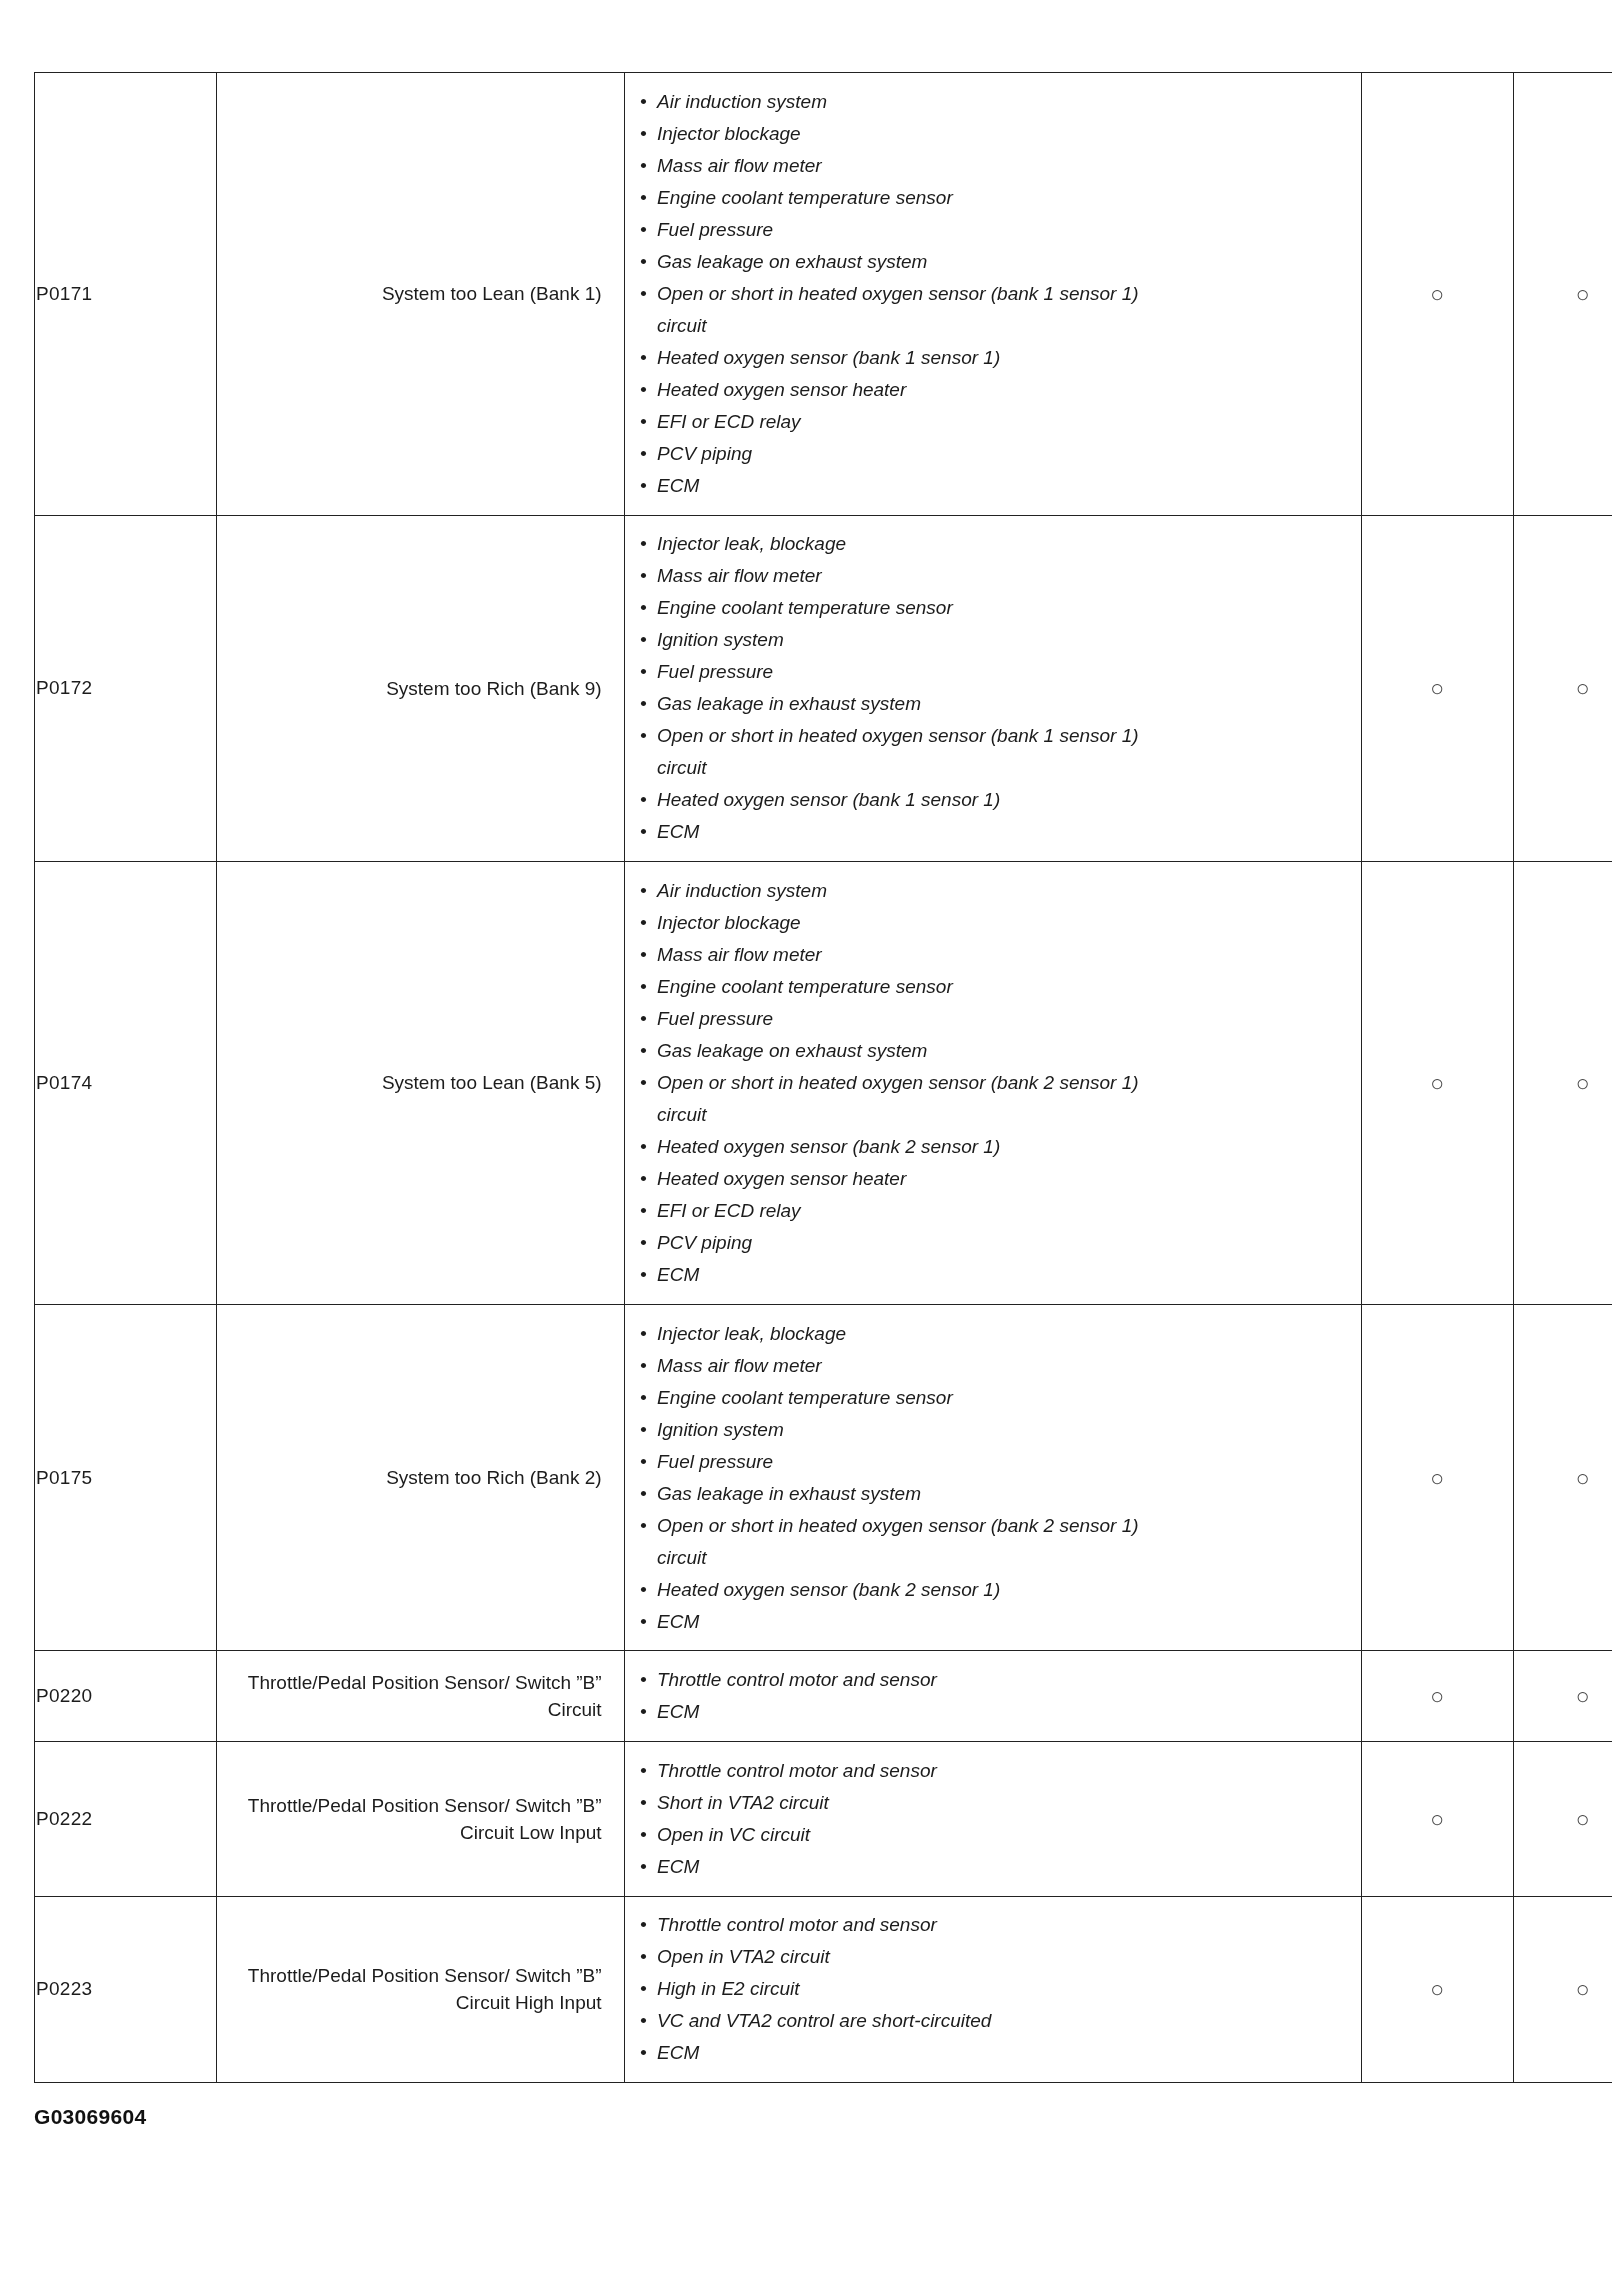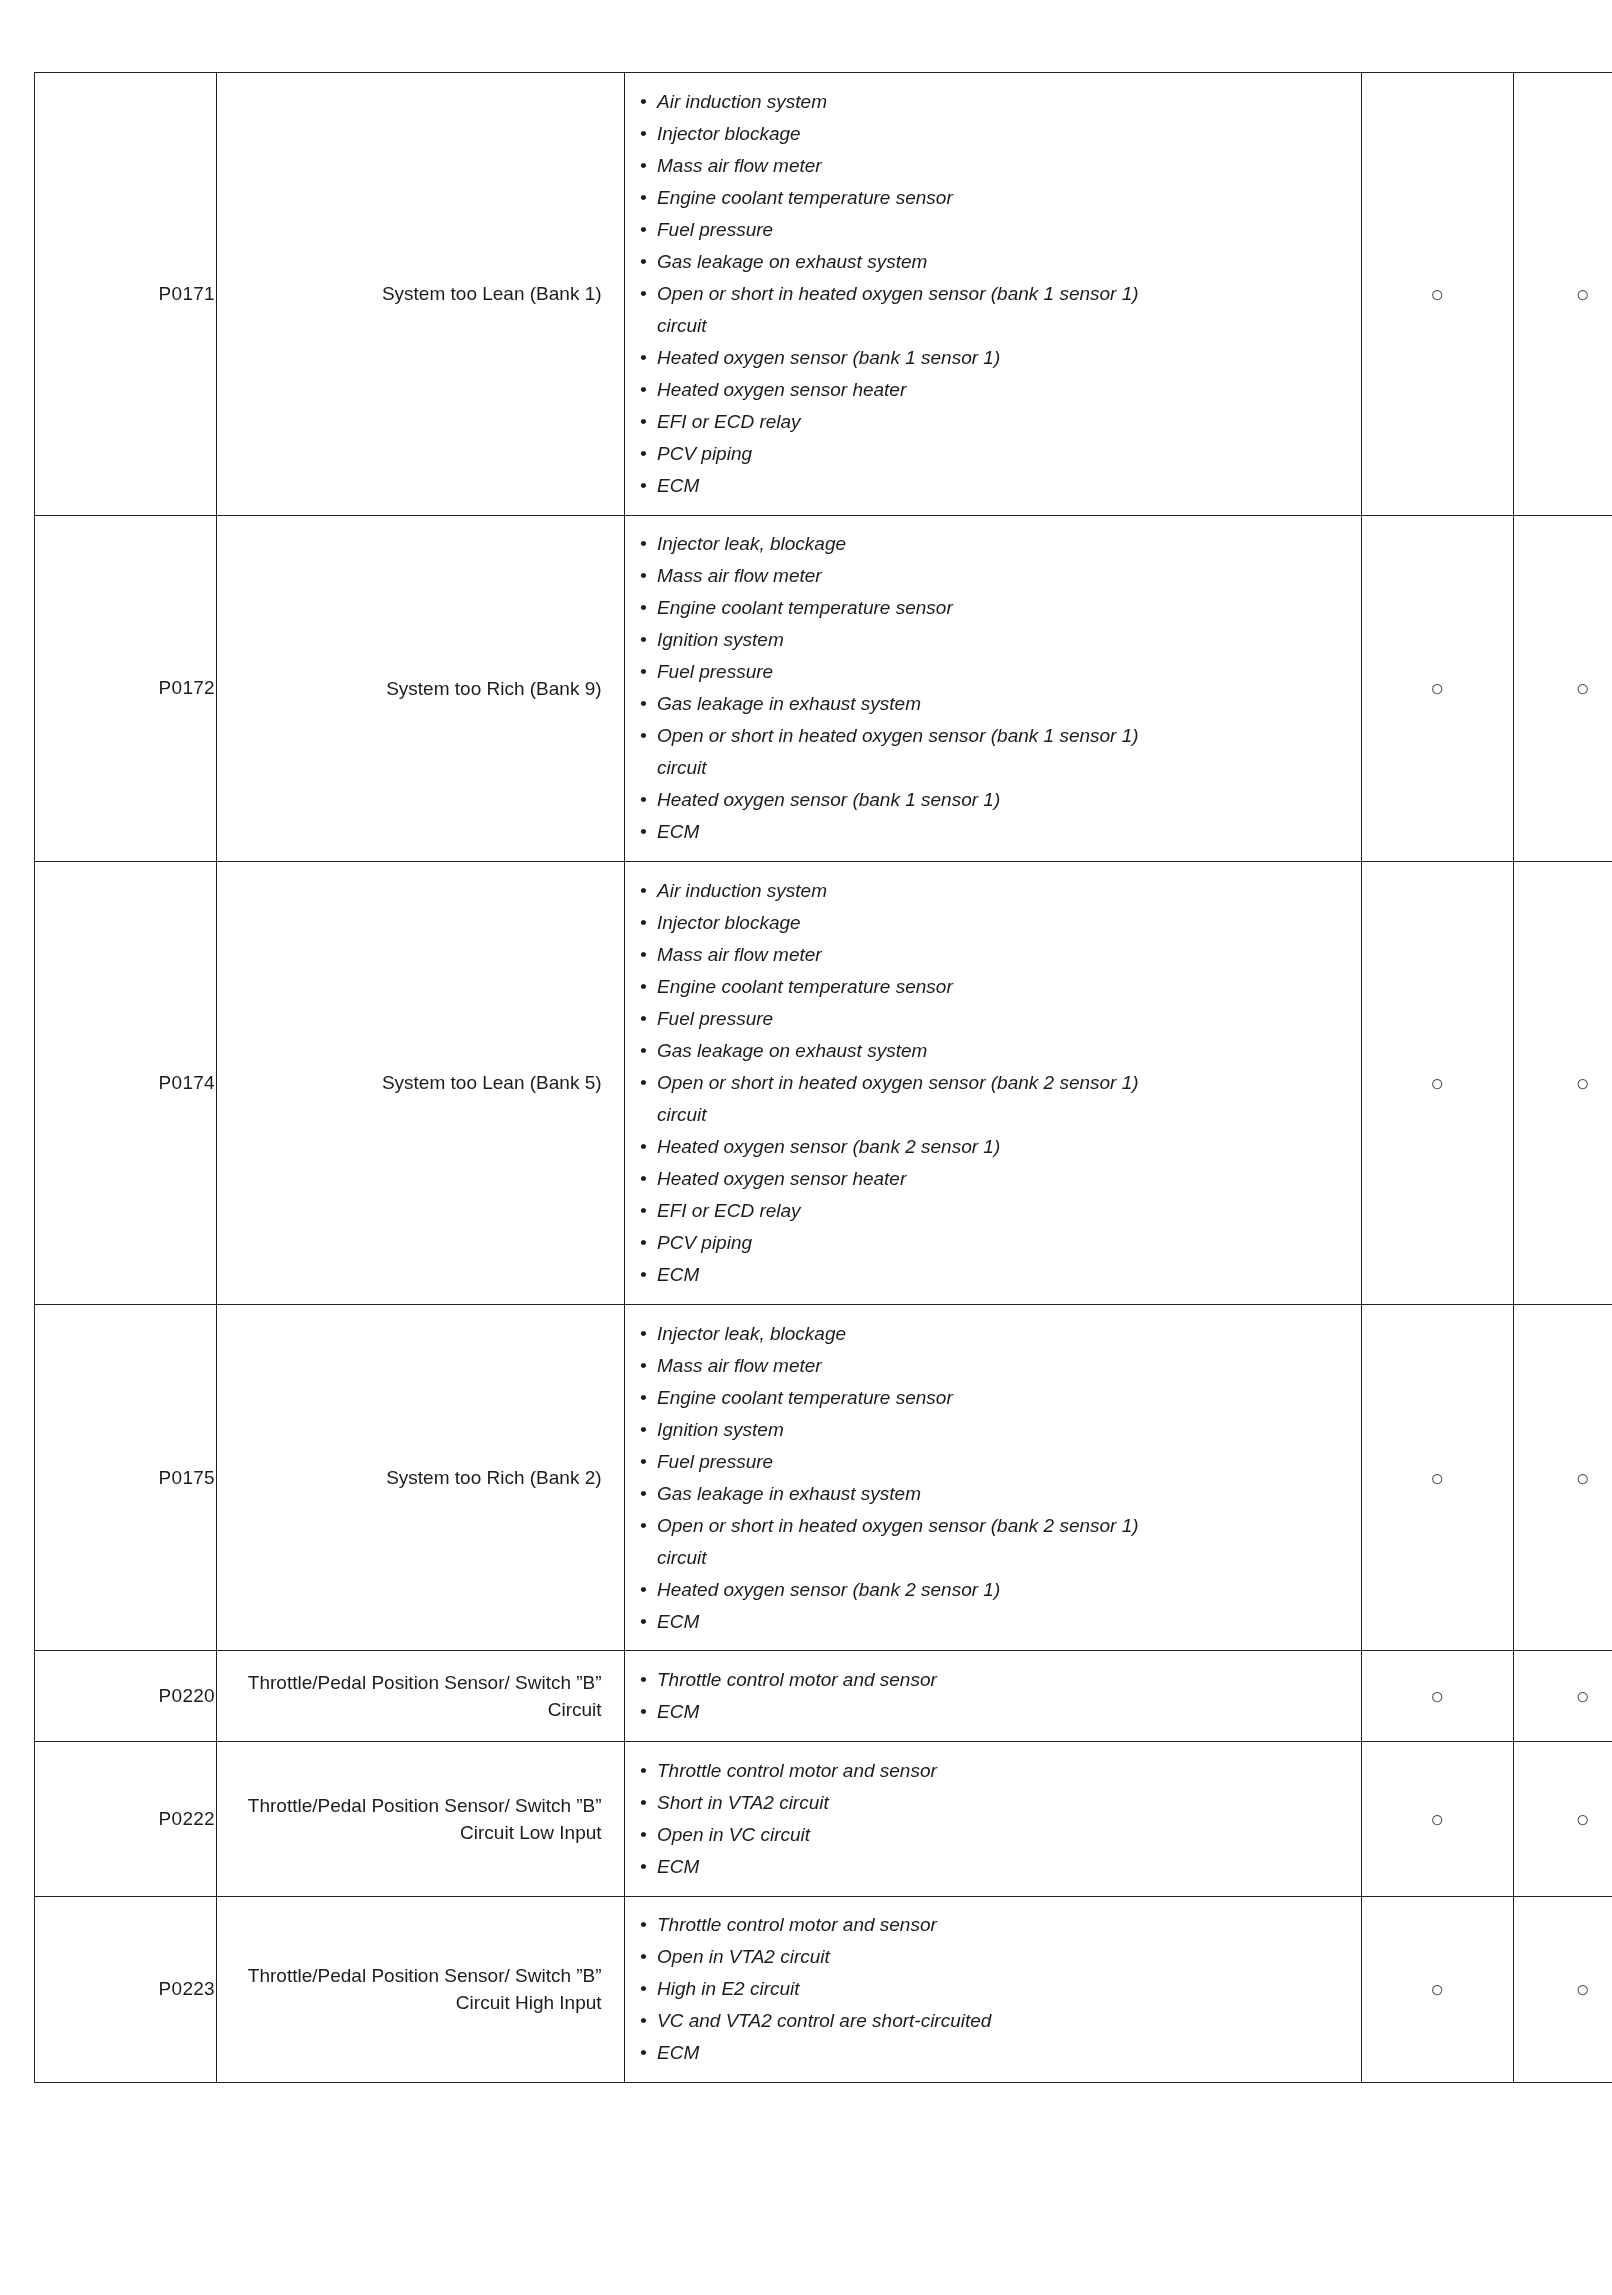--- a/index.html
+++ b/index.html
@@ -22,21 +22,21 @@
     width: 1544px;
   }
   table.dtc-table td {
     border: 1.7px solid #222222;
     font-size: 19px;
     vertical-align: middle;
     background: #ffffff;
   }
   td.code-cell {
     width: 179px;
-    text-align: right;
+    text-align: left;
     letter-spacing: 0.3px;
   }
   td.desc-cell {
     width: 371px;
     padding: 8.5px 22px 8.5px 13.6px;
     line-height: 27px;
     text-align: right;
   }
   td.causes-cell {
     width: 707px;
@@ -214,14 +214,15 @@
               <li>ECM</li>
             </ul>
         </td>
         <td class="mark-cell col4"><span class="circle-mark">○</span></td>
         <td class="mark-cell col5"><span class="circle-mark">○</span></td>
       </tr>
 
     </tbody>
   </table>
 
+  <div class="caption">G03069604</div>
 </div>
 
 
 </body></html>

